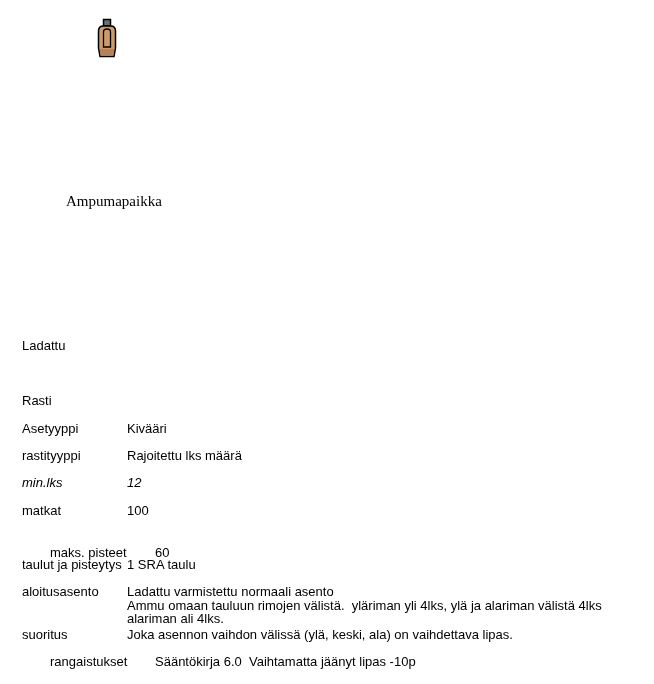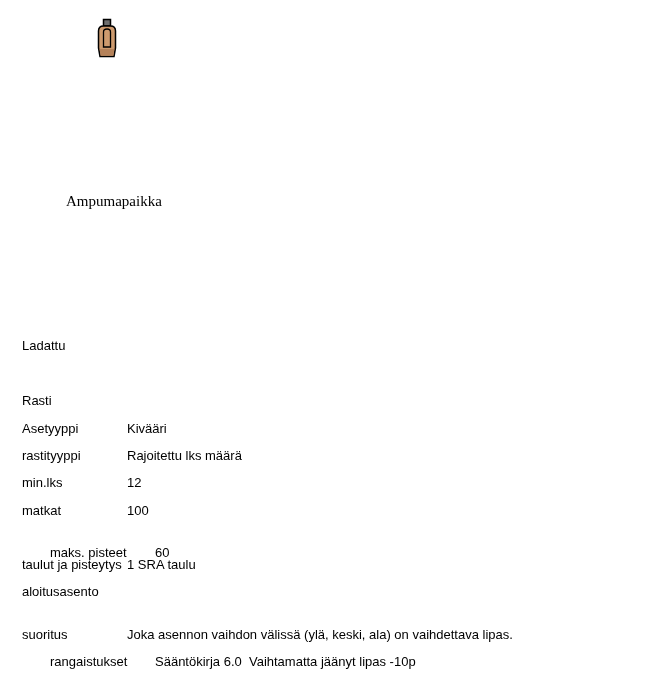--- a/index.html
+++ b/index.html
@@ -51,21 +51,21 @@
   .row .label {
     flex: 0 0 105px;
     white-space: pre;
   }
   .row .value {
     white-space: pre;
   }
 
   .r0 { top: 422px; }
   .r1 { top: 449px; }
-  .r2 { top: 476px; }
+  .r2 { top: 476px; font-style: italic; }
   .r3 { top: 504px; }
   .r4 { top: 546px; padding-left: 28px; }
   .r5 { top: 558px; }
   .r6 { top: 585px; }
   .r7 { top: 628px; }
   .r8 { top: 655px; padding-left: 28px; }
 </style>
 </head>
 <body>
 
@@ -106,20 +106,23 @@
 <div class="row r4">
   <div class="label">maks. pisteet</div>
   <div class="value">60</div>
 </div>
 <div class="row r5">
   <div class="label">taulut ja pisteytys</div>
   <div class="value">1 SRA taulu</div>
 </div>
 <div class="row r6">
   <div class="label">aloitusasento</div>
+  <div class="value">Ladattu varmistettu normaali asento
+Ammu omaan tauluun rimojen välistä.  yläriman yli 4lks, ylä ja alariman välistä 4lks
+alariman ali 4lks.</div>
 </div>
 <div class="row r7">
   <div class="label">suoritus</div>
   <div class="value">Joka asennon vaihdon välissä (ylä, keski, ala) on vaihdettava lipas.</div>
 </div>
 <div class="row r8">
   <div class="label">rangaistukset</div>
   <div class="value">Sääntökirja 6.0  Vaihtamatta jäänyt lipas -10p</div>
 </div>
 

